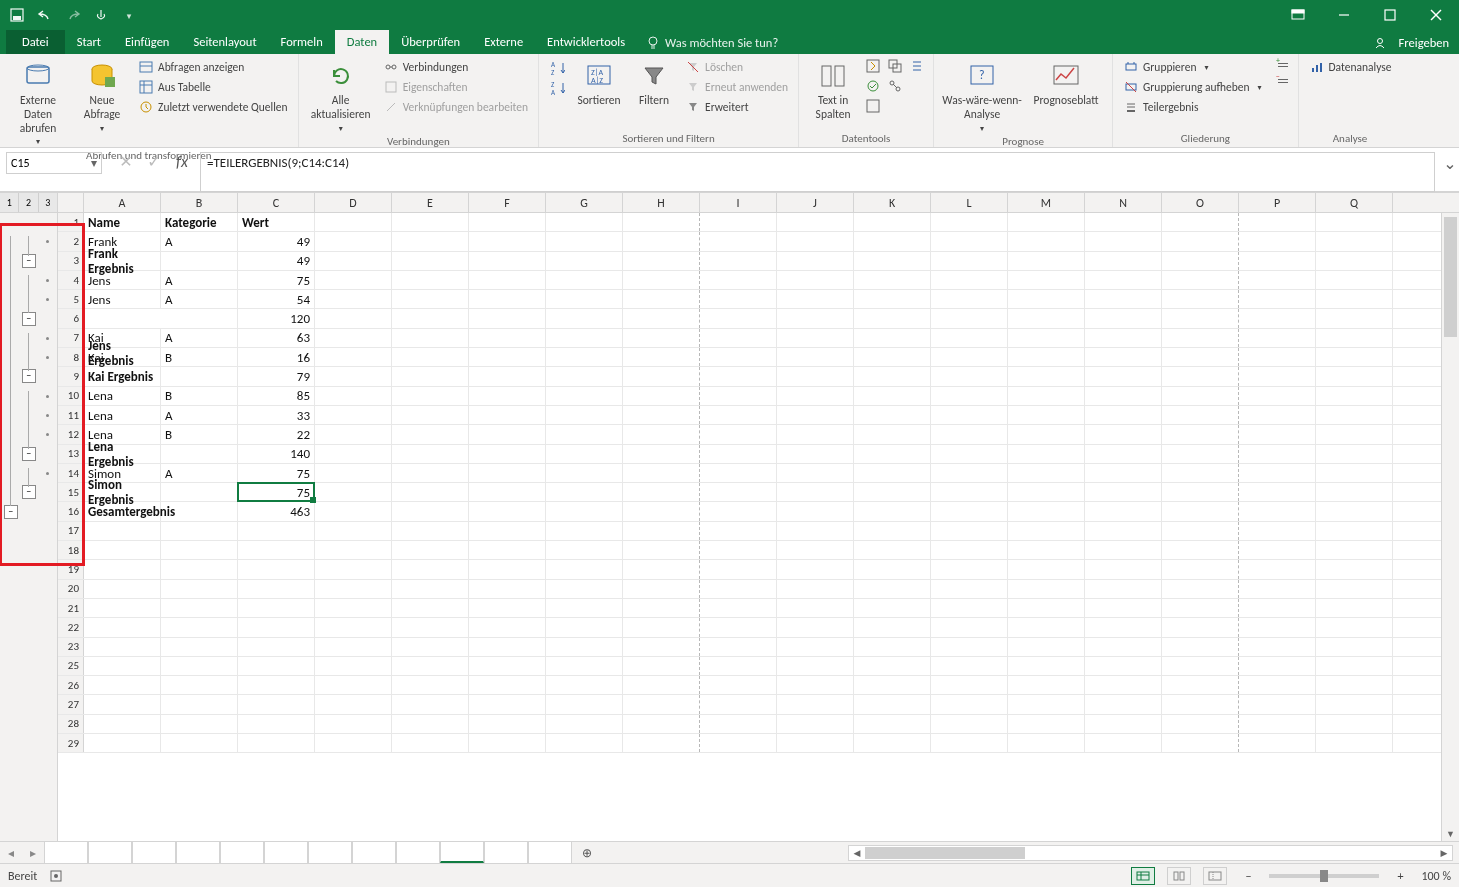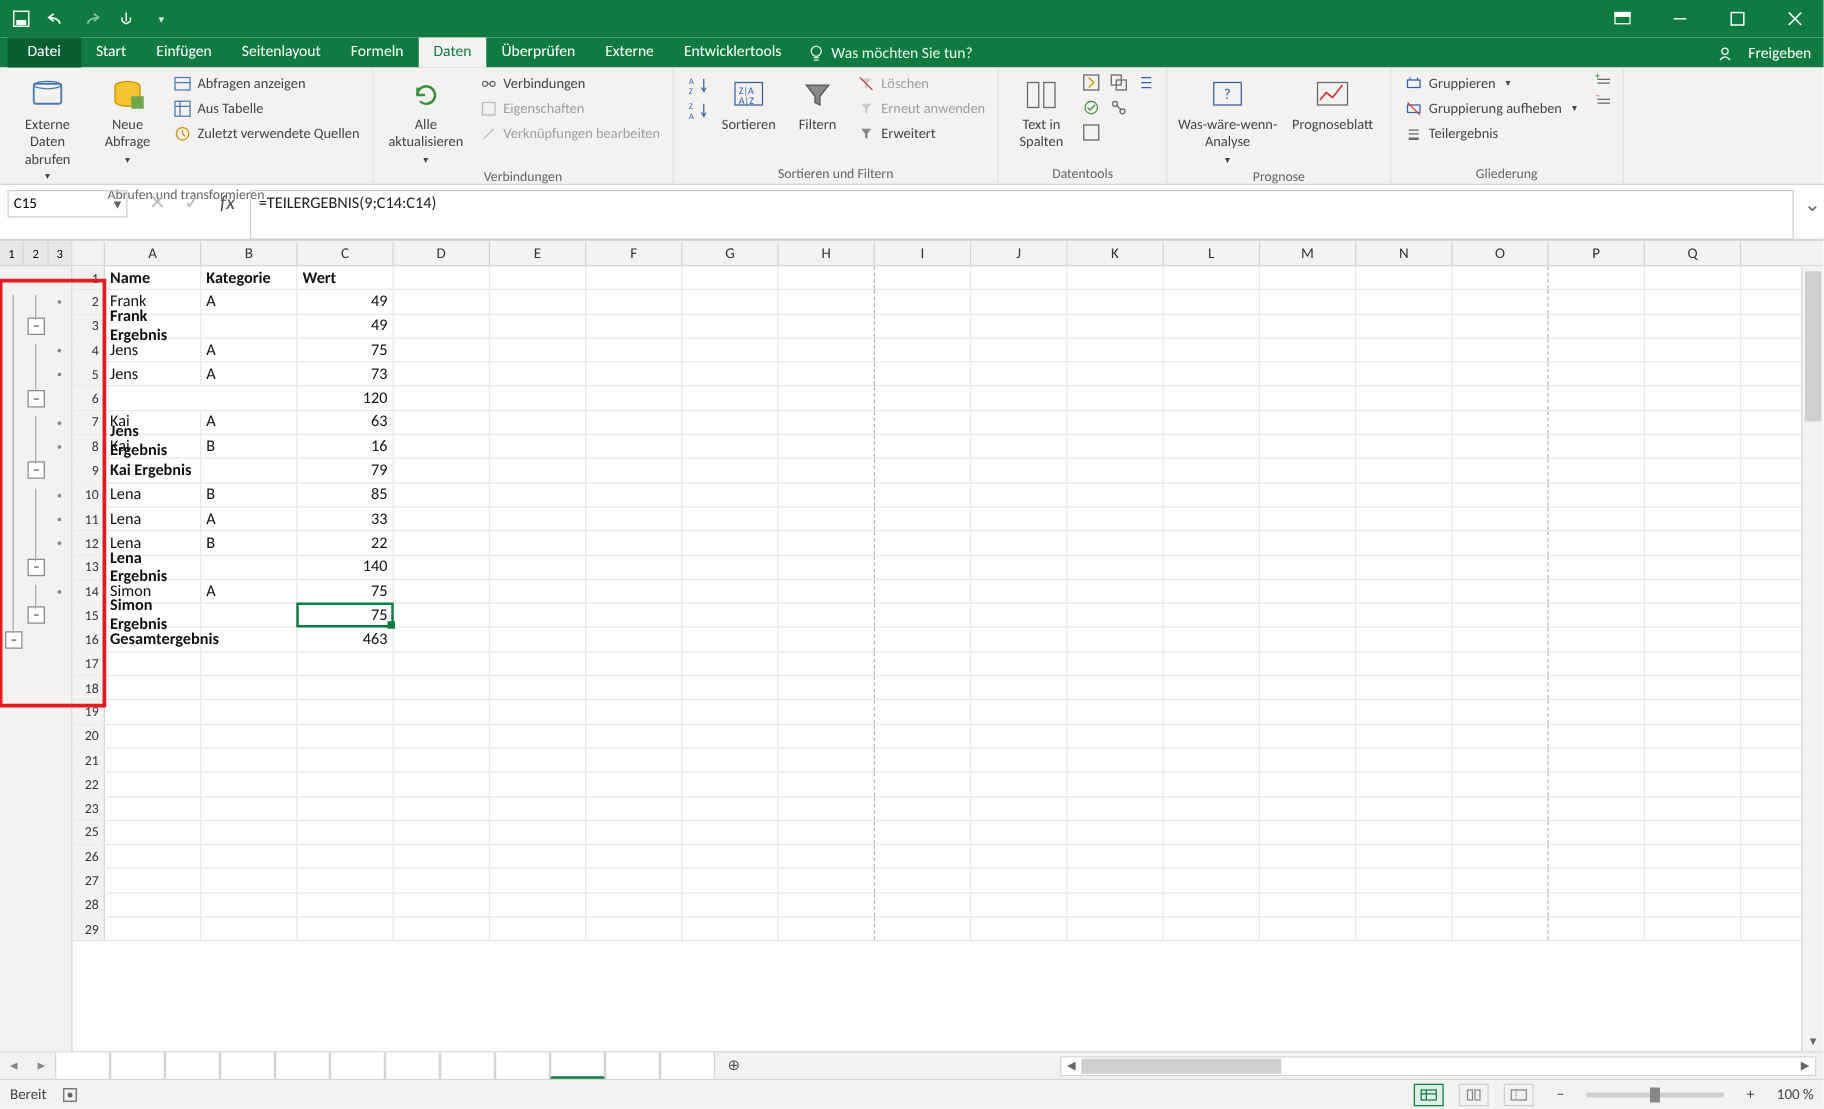--- a/index.html
+++ b/index.html
@@ -493,20 +493,35 @@
               <rect x="2" y="5" width="10" height="1" fill="#666"></rect>
               <rect x="2" y="8" width="10" height="1" fill="#666"></rect>
               <text x="0" y="5" font-size="8" fill="#c44">−</text>
             </svg>
           </span>
       </div>
     </div>
     <div class="group-label">Gliederung</div>
   </div>
 
+  <div class="group" style="border-right:none">
+    <div class="group-body">
+      <div class="smallbtn">
+          <span class="sico">
+            <svg width="14" height="14">
+              <rect x="2" y="8" width="2" height="4" fill="#3262a8"></rect>
+              <rect x="6" y="5" width="2" height="7" fill="#3262a8"></rect>
+              <rect x="10" y="3" width="2" height="9" fill="#3262a8"></rect>
+            </svg>
+          </span>
+          <span>Datenanalyse</span>
+        </div>
+    </div>
+    <div class="group-label">Analyse</div>
+  </div>
 </div>
 
 <div class="fbar-row">
   <div class="namebox">
     <span>C15</span>
     <span class="dd">▾</span>
   </div>
   <div class="fx-btns">
     <span class="fx-btn" style="color:#bbb">✕</span>
     <span class="fx-btn" style="color:#bbb">✓</span>
@@ -653,21 +668,21 @@
           <div class="cell" style="width: 77px;"></div>
           <div class="cell" style="width: 77px;"></div>
           <div class="cell dashed-r" style="width: 77px;"></div>
           <div class="cell" style="width: 77px;"></div>
           <div class="cell" style="width: 77px;"></div>
         </div>
         <div class="row">
           <div class="rh">5</div>
           <div class="cell" style="width: 77px;">Jens</div>
           <div class="cell" style="width: 77px;">A</div>
-          <div class="cell num" style="width: 77px;">73</div>
+          <div class="cell num" style="width: 77px;">54</div>
           <div class="cell" style="width: 77px;"></div>
           <div class="cell" style="width: 77px;"></div>
           <div class="cell" style="width: 77px;"></div>
           <div class="cell" style="width: 77px;"></div>
           <div class="cell dashed-r" style="width: 77px;"></div>
           <div class="cell" style="width: 77px;"></div>
           <div class="cell" style="width: 77px;"></div>
           <div class="cell" style="width: 77px;"></div>
           <div class="cell" style="width: 77px;"></div>
           <div class="cell" style="width: 77px;"></div>

